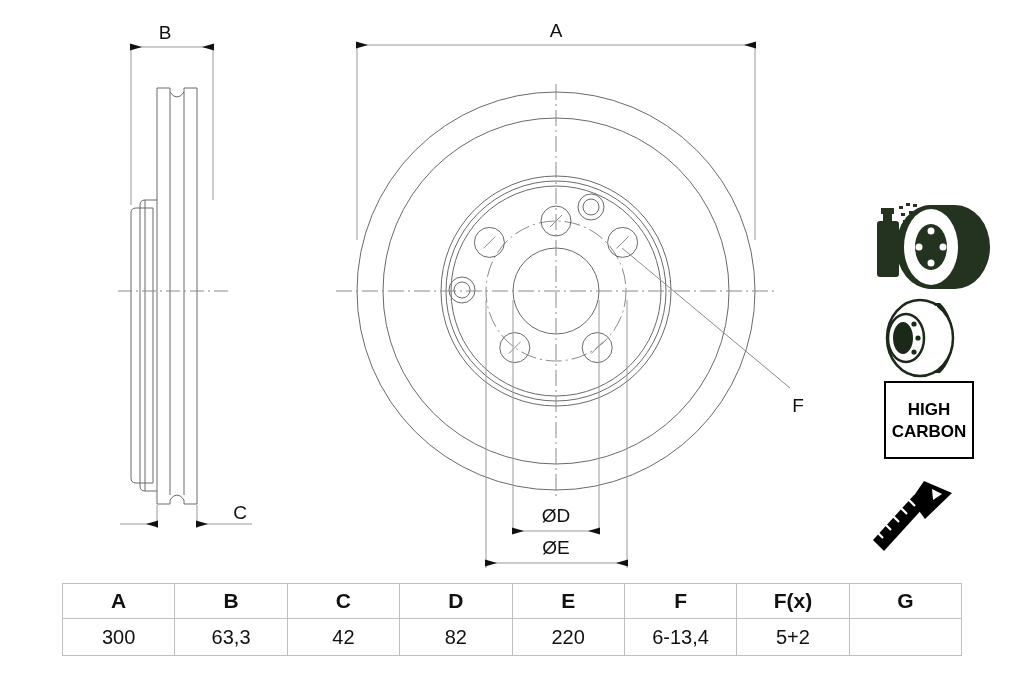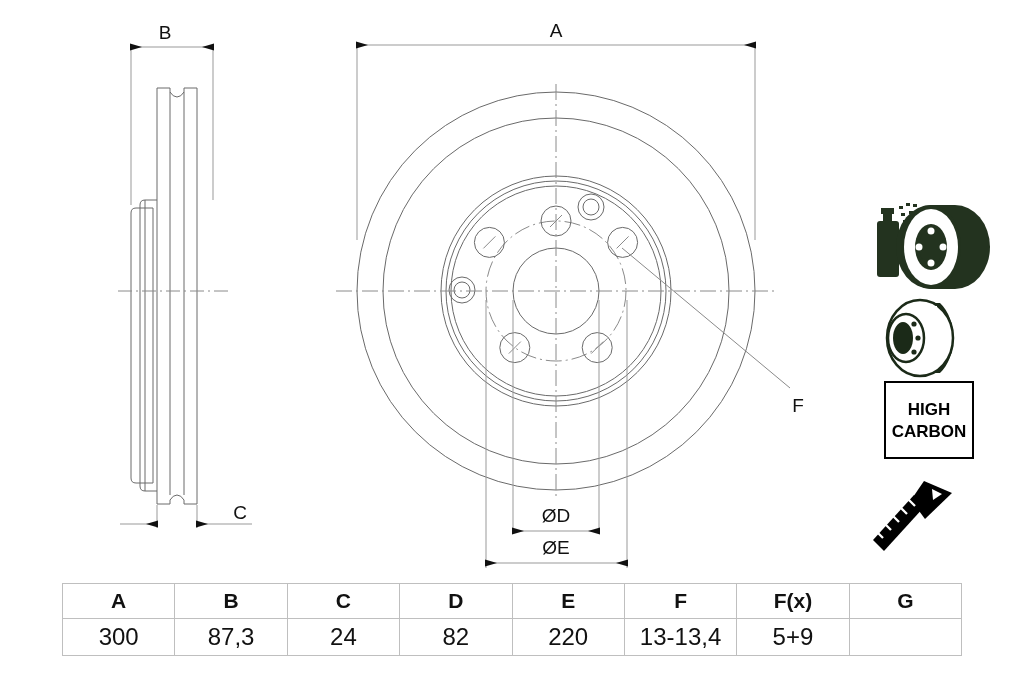--- a/index.html
+++ b/index.html
@@ -53,21 +53,21 @@
     font-family: "Liberation Sans", sans-serif;
     color: #111;
   }
   .spec-table th {
     font-size: 21px;
     font-weight: bold;
     height: 34px;
     padding: 0;
   }
   .spec-table td {
-    font-size: 24px;
+    font-size: 20px;
     font-weight: normal;
     height: 36px;
     padding: 0;
   }
 </style>
 </head>
 <body>
 
 <div id="stage">
 
@@ -287,24 +287,24 @@
         <th>D</th>
         <th>E</th>
         <th>F</th>
         <th>F(x)</th>
         <th>G</th>
       </tr>
     </thead>
     <tbody>
       <tr>
         <td>300</td>
-        <td>87,3</td>
-        <td>24</td>
+        <td>63,3</td>
+        <td>42</td>
         <td>82</td>
         <td>220</td>
-        <td>13-13,4</td>
-        <td>5+9</td>
+        <td>6-13,4</td>
+        <td>5+2</td>
         <td></td>
       </tr>
     </tbody>
   </table>
 
 </div>
 
 </body></html>

